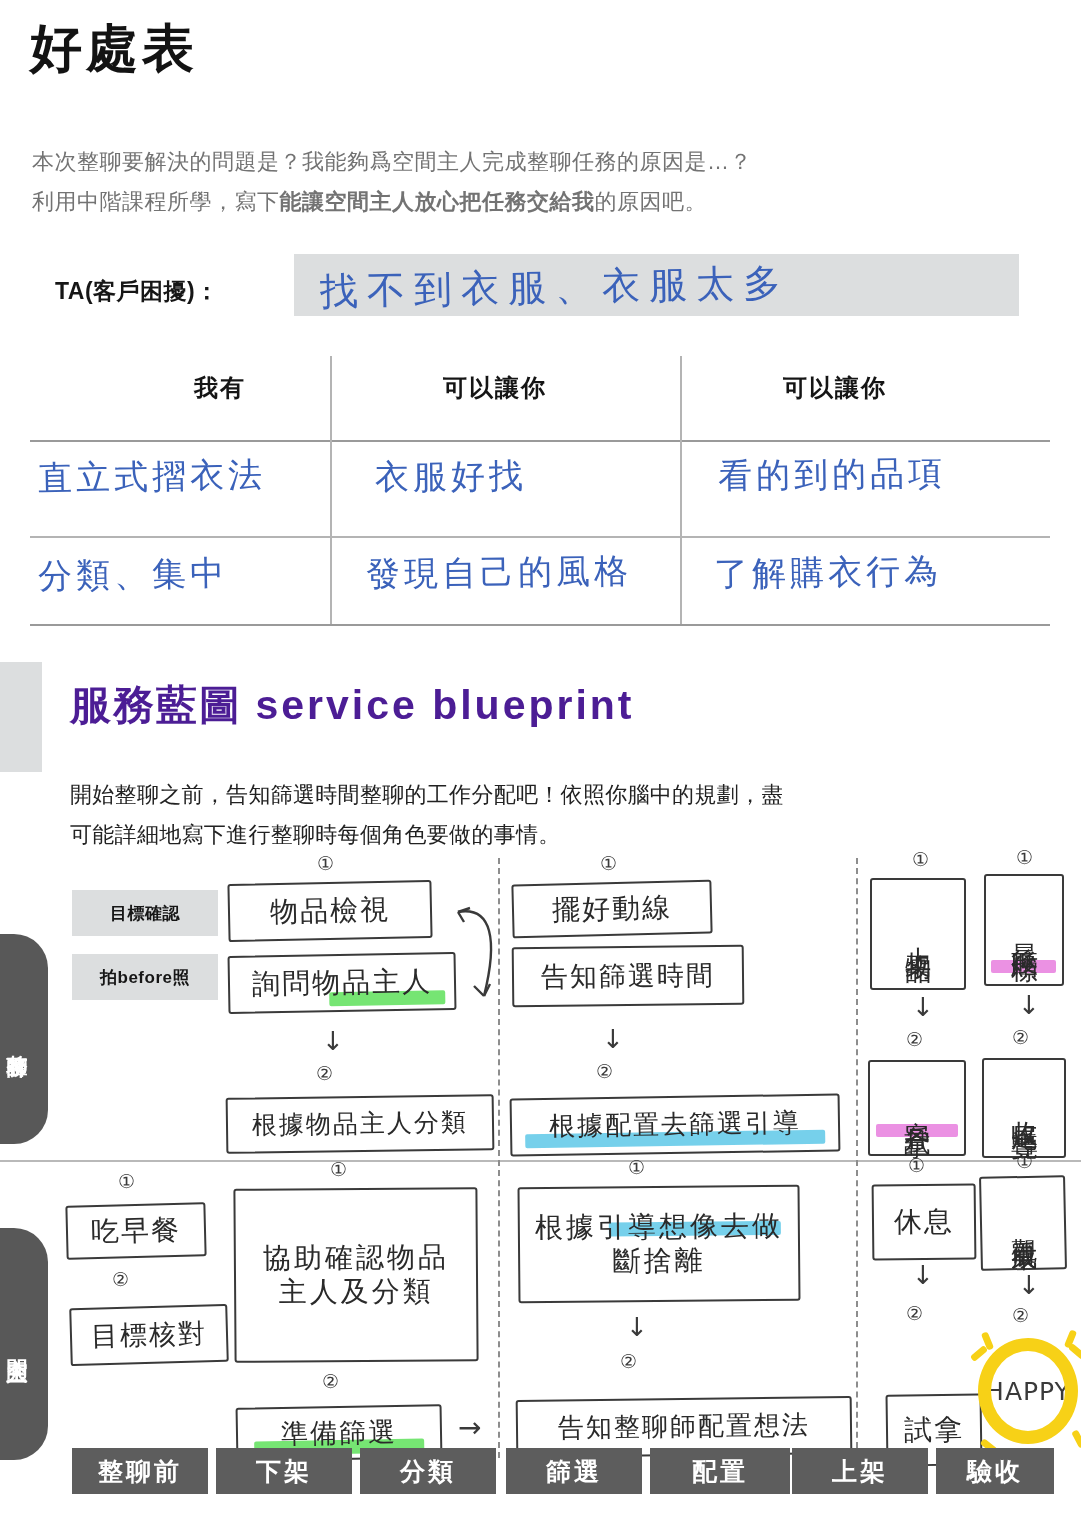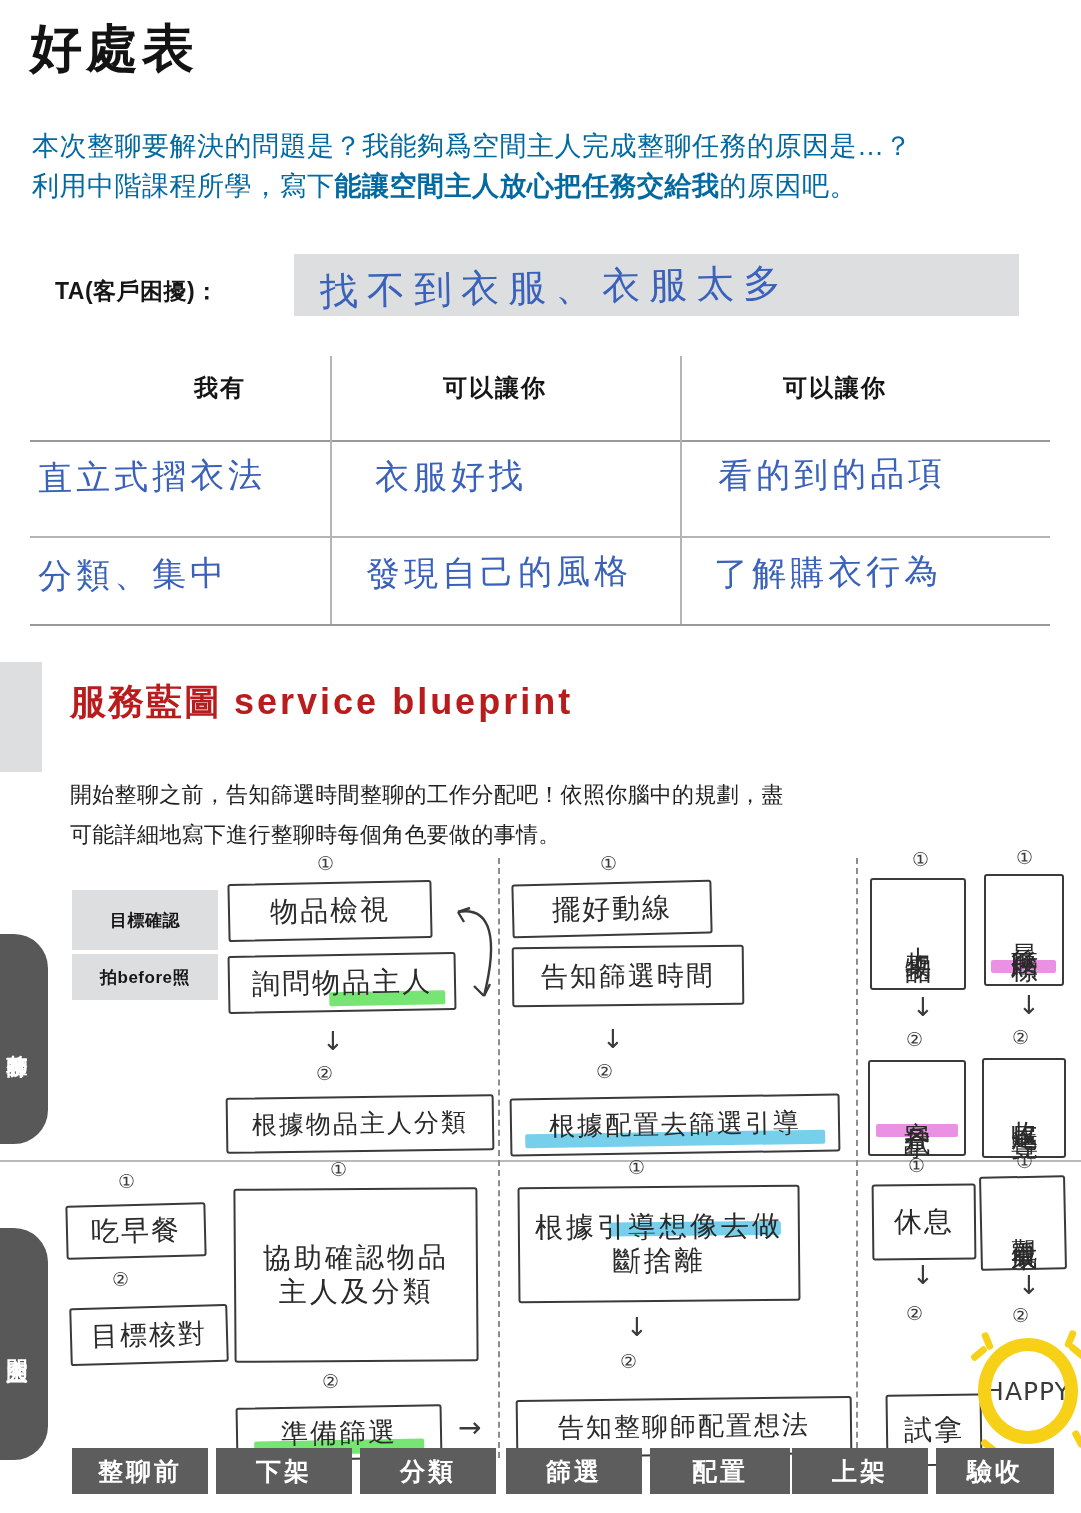--- a/index.html
+++ b/index.html
@@ -13,22 +13,22 @@
   }
   .page{position:relative;width:1081px;height:1513px;}
 
   
   .s1-title{
     position:absolute;left:30px;top:22px;
     font-size:52px;font-weight:700;letter-spacing:4px;
     color:#131313;line-height:1;
   }
   .s1-desc{
-    position:absolute;left:32px;top:126px;width:1010px;
-    font-size:27px;line-height:40px;color:#0369a1;letter-spacing:.5px;
+    position:absolute;left:32px;top:142px;width:1010px;
+    font-size:22px;line-height:40px;color:#737373;letter-spacing:.5px;
   }
   .s1-desc b{font-weight:700;}
   .ta-row{position:absolute;left:30px;top:262px;width:1020px;height:62px;}
   .ta-label{
     position:absolute;left:2px;top:14px;
     font-size:23px;font-weight:700;color:#161616;letter-spacing:.5px;margin-left:23px;
   }
   .ta-band{
     position:absolute;left:264px;top:-8px;width:725px;height:62px;
     background:#dcdedf;
@@ -53,21 +53,21 @@
   .bt-vline{position:absolute;width:2px;background:#b4b4b4;}
   .bt-cell{
     position:absolute;font-size:34px;color:#3b62ba;letter-spacing:4px;
     font-family:"DejaVu Sans",sans-serif;white-space:nowrap;
   }
 
   
   .sec2-accent{position:absolute;left:0px;top:662px;width:42px;height:110px;background:#dcdedf;}
   .s2-title{
     position:absolute;left:70px;top:678px;
-    font-size:36px;font-weight:700;color:#b91c1c;letter-spacing:2px;
+    font-size:41px;font-weight:700;color:#4c1d95;letter-spacing:2px;
     white-space:nowrap;
   }
   .s2-title .en{letter-spacing:3px;}
   .s2-desc{
     position:absolute;left:70px;top:775px;width:950px;
     font-size:22px;line-height:40px;color:#222;letter-spacing:.3px;
   }
   .s2-desc b{font-weight:400;}
 
   
@@ -188,21 +188,21 @@
     <div class="bp-dash" style="left:498px;"></div>
     <div class="bp-dash" style="left:856px;"></div>
 
     <div class="role-pill" style="top:76px;height:190px;">
         <span>整聊師</span>
       </div>
     <div class="role-pill" style="top:370px;height:212px;">
         <span>空間主人</span>
       </div>
 
-    <div class="chip" style="left:72px;top:32px;width:146px;height:60px;">
+    <div class="chip" style="left:72px;top:32px;width:146px;height:46px;">
         <span>目標確認</span>
       </div>
     <div class="chip" style="left:72px;top:96px;width:146px;height:46px;">
         <span>拍before照</span>
       </div>
 
     <div class="num" style="left:317px;top:-6px;">①</div>
     <div class="hbox" style="left:228px;top:24px;width:204px;height:58px;font-size:28px;transform:rotate(-1.2deg);">
       <span>物品檢視</span>
     </div>

